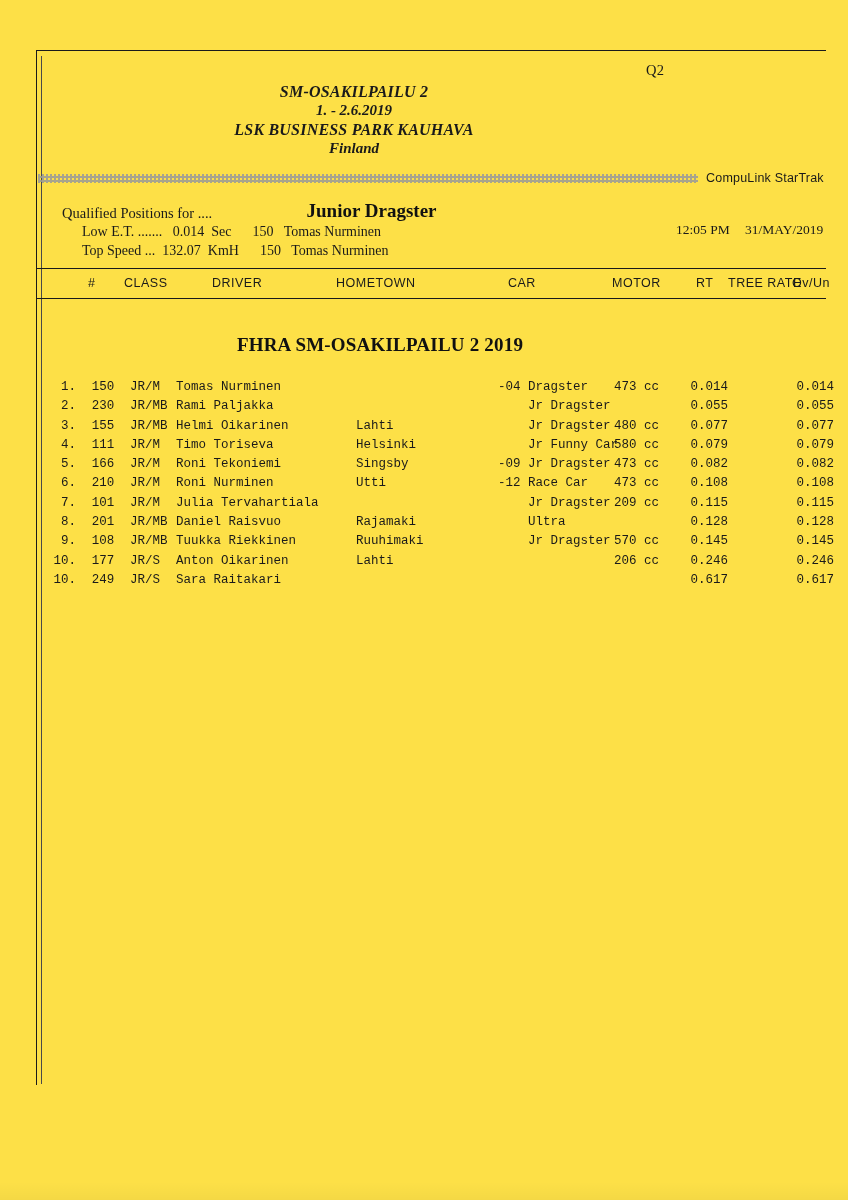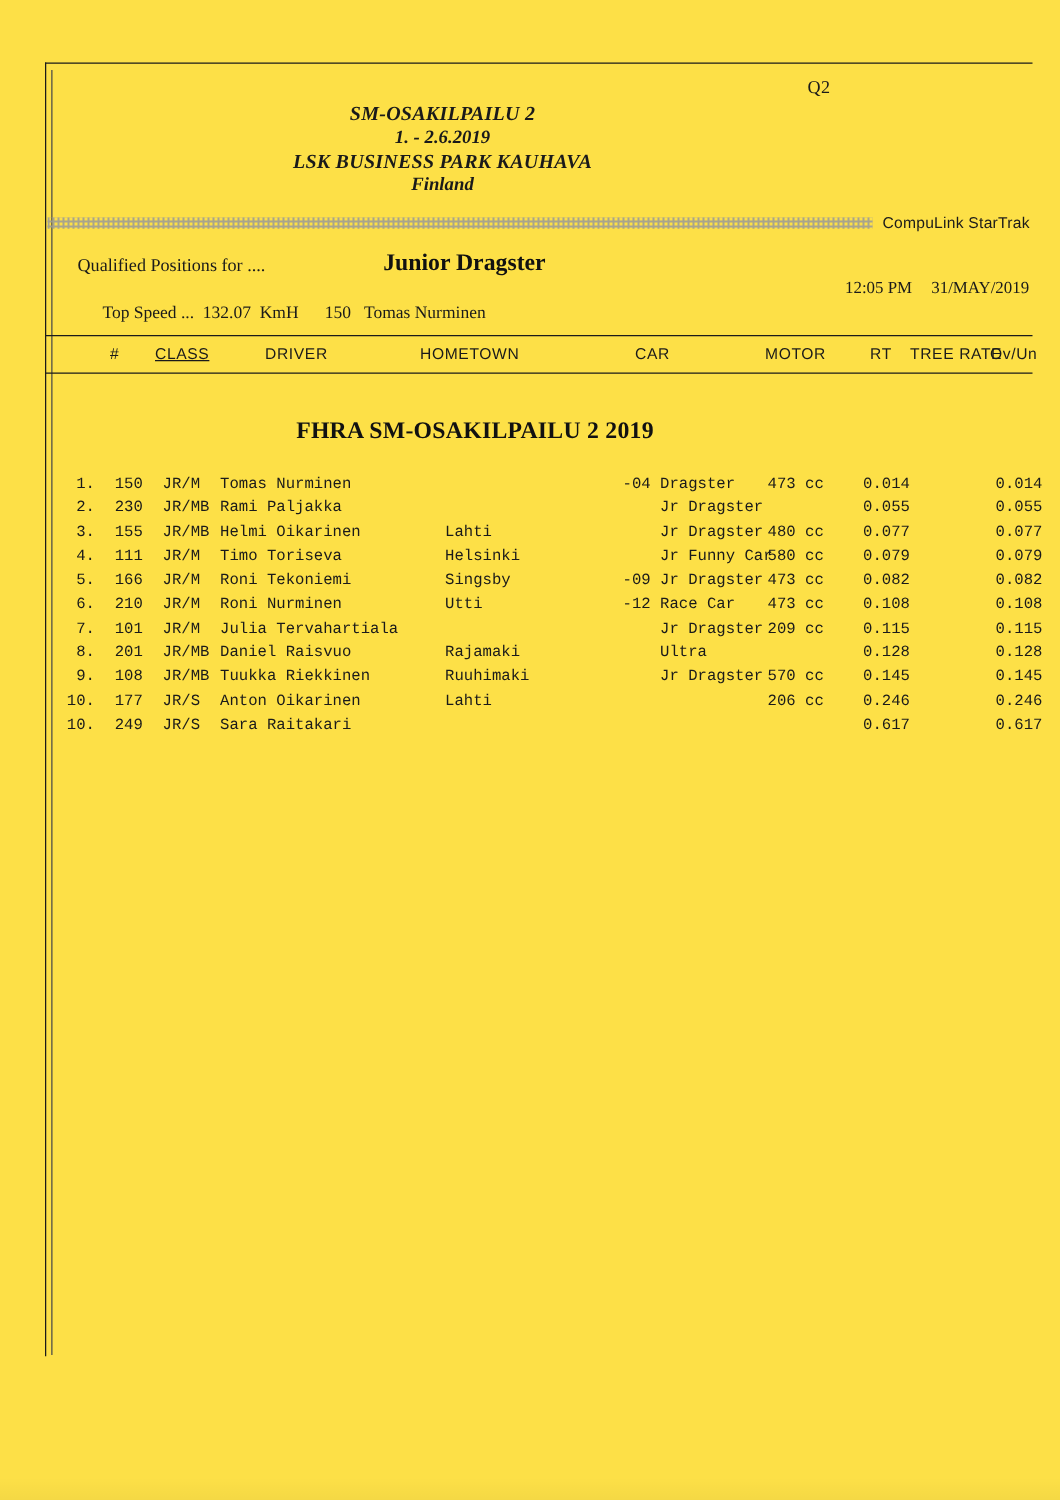--- a/index.html
+++ b/index.html
@@ -148,21 +148,21 @@
   .col-head {
     position: absolute;
     top: 276px;
     font-family: "Liberation Sans", sans-serif;
     font-size: 12.5px;
     letter-spacing: 0.5px;
     color: #1a1a1a;
     white-space: nowrap;
   }
   .ch-num      { left: 88px; }
-  .ch-class    { left: 124px; text-decoration: underline; }
+  .ch-class    { left: 124px; }
   .ch-driver   { left: 176px; margin-left: 36px; }
   .ch-hometown { left: 336px; }
   .ch-car      { left: 508px; }
   .ch-motor    { left: 612px; }
   .ch-rt       { left: 696px; }
   .ch-tree     { left: 728px; }
   .ch-ovun     { left: 792px; }
 
   
   .report-title {
@@ -234,20 +234,21 @@
     <div class="event-line-1">SM-OSAKILPAILU 2</div>
     <div class="event-line-2">1. - 2.6.2019</div>
     <div class="event-line-3">LSK BUSINESS PARK KAUHAVA</div>
     <div class="event-line-4">Finland</div>
   </div>
 
   <div class="dot-band"></div>
   <div class="complink">CompuLink  StarTrak</div>
 
   <div class="qual-title">Qualified Positions for ....</div>
+  <div class="qual-row-1">Low E.T. .......   0.014  Sec      150   Tomas Nurminen</div>
   <div class="qual-row-2">Top Speed ...  132.07  KmH      150   Tomas Nurminen</div>
 
   <div class="class-title">Junior Dragster</div>
   <div class="time-stamp">12:05 PM</div>
   <div class="date-stamp">31/MAY/2019</div>
 
   <div class="hdr-rule-top"></div>
   <div class="col-head ch-num">#</div>
   <div class="col-head ch-class">CLASS</div>
   <div class="col-head ch-driver">DRIVER</div>

